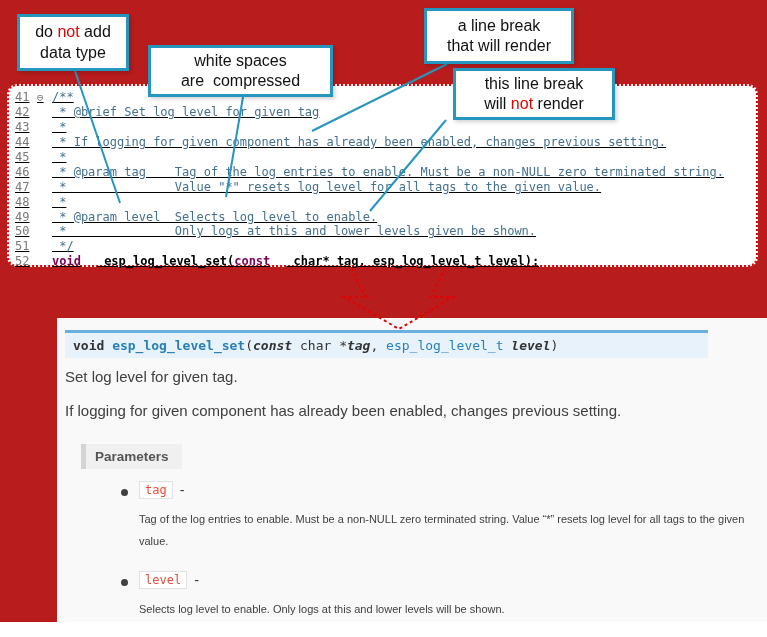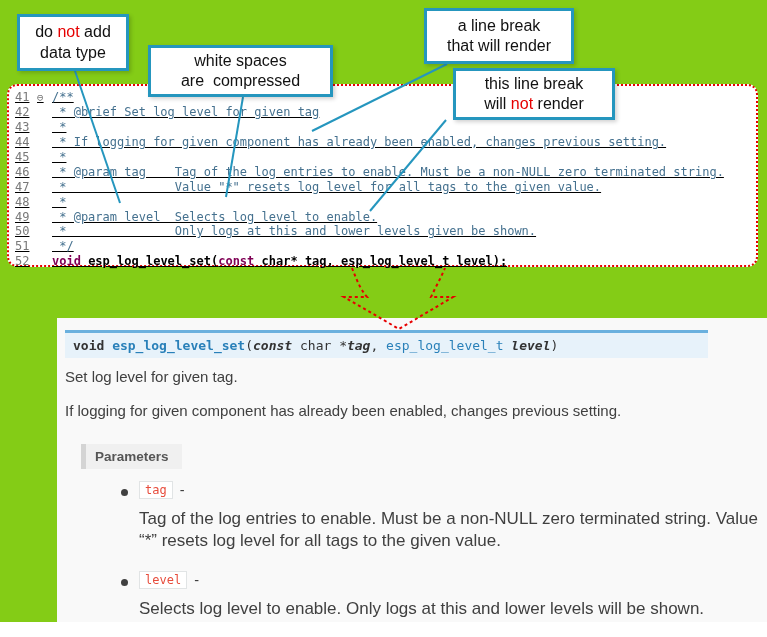--- a/index.html
+++ b/index.html
@@ -1,18 +1,18 @@
 <!DOCTYPE html>
 <html><head>
 <meta charset="utf-8">
 <title>Doxygen comment to rendered docs</title>
 <style>
   * { margin:0; padding:0; box-sizing:border-box; }
   html,body { background:#ffffff; font-family:"Liberation Sans", sans-serif; }
-  .canvas { position:relative; width:767px; height:622px; background:#84cc16; overflow:hidden; }
+  .canvas { position:relative; width:767px; height:622px; background:#b91c1c; overflow:hidden; }
 
   
   .callout {
     position:absolute; background:#ffffff; border:3px solid #2596be;
     display:flex; flex-direction:column; justify-content:center; align-items:center;
     text-align:center; font-size:16px; color:#111111; line-height:1.28;
     box-shadow:2px 2px 4px rgba(0,0,0,0.18); z-index:3; white-space:pre;
   }
   .callout .red { color:#e60000; }
   #callout-1 { left:17px;  top:14px; width:112px; height:57px; }
@@ -28,21 +28,21 @@
     position:absolute; left:7px; top:84px; width:751px; height:183px;
     border:2px dotted #e60000; border-radius:10px; padding:4px 0 0 6px;
     font-family:"DejaVu Sans Mono", monospace; font-size:12px; z-index:1; background:#ffffff;
   }
   .crow { display:flex; height:14.9px; align-items:center;text-decoration:underline; }
   .lnum { width:22px; color:#787878; flex:none; }
   .fold { width:15px; color:#787878; flex:none; font-size:11px; }
   .ctext { white-space:pre; }
   .comment { color:#45718f; }
   .kw { color:#7f0055; font-weight:bold; white-space:pre; }
-  .plain { color:#000000; font-weight:bold; white-space:pre; }
+  .plain { color:#000000; font-weight:bold; white-space:pre;margin-left:16px; }
 
   
   .docs { position:absolute; left:57px; top:318px; right:0; bottom:0; background:#f9f9f9; }
   .sig {
     position:absolute; left:8px; top:12px; width:643px; height:28px;
     background:#e7f2fa; border-top:3px solid #6ab0de;
     font-family:"DejaVu Sans Mono", monospace; font-size:13px;
     display:flex; align-items:center; padding-left:8px; color:#333333; white-space:pre;
   }
   .sig .b { font-weight:bold; }
@@ -59,21 +59,21 @@
   .bullet { position:absolute; left:64px; width:7px; height:7px; border-radius:50%; background:#404040; }
   #bullet-1 { top:171px; }
   #bullet-2 { top:261px; }
   .chipline { position:absolute; left:82px; font-size:14.5px; color:#404040; display:flex; align-items:center; gap:7px; }
   #chipline-1 { top:163px; }
   #chipline-2 { top:253px; }
   .chip {
     font-family:"DejaVu Sans Mono", monospace; font-size:12px; color:#e74c3c;
     background:#ffffff; border:1px solid #e1e4e5; padding:1px 5px;
   }
-  .desc { position:absolute; left:82px; width:625px; font-size:17px; color:#404040; line-height:22px; }
+  .desc { position:absolute; left:82px; width:625px; font-size:11px; color:#404040; line-height:22px; }
   #desc-1 { top:190px; }
   #desc-2 { top:280px; }
 </style>
 </head>
 <body>
 
 <div class="canvas">
 
   <svg class="overlay" viewBox="0 0 767 637">
     <g stroke="#2596be" stroke-width="2">

